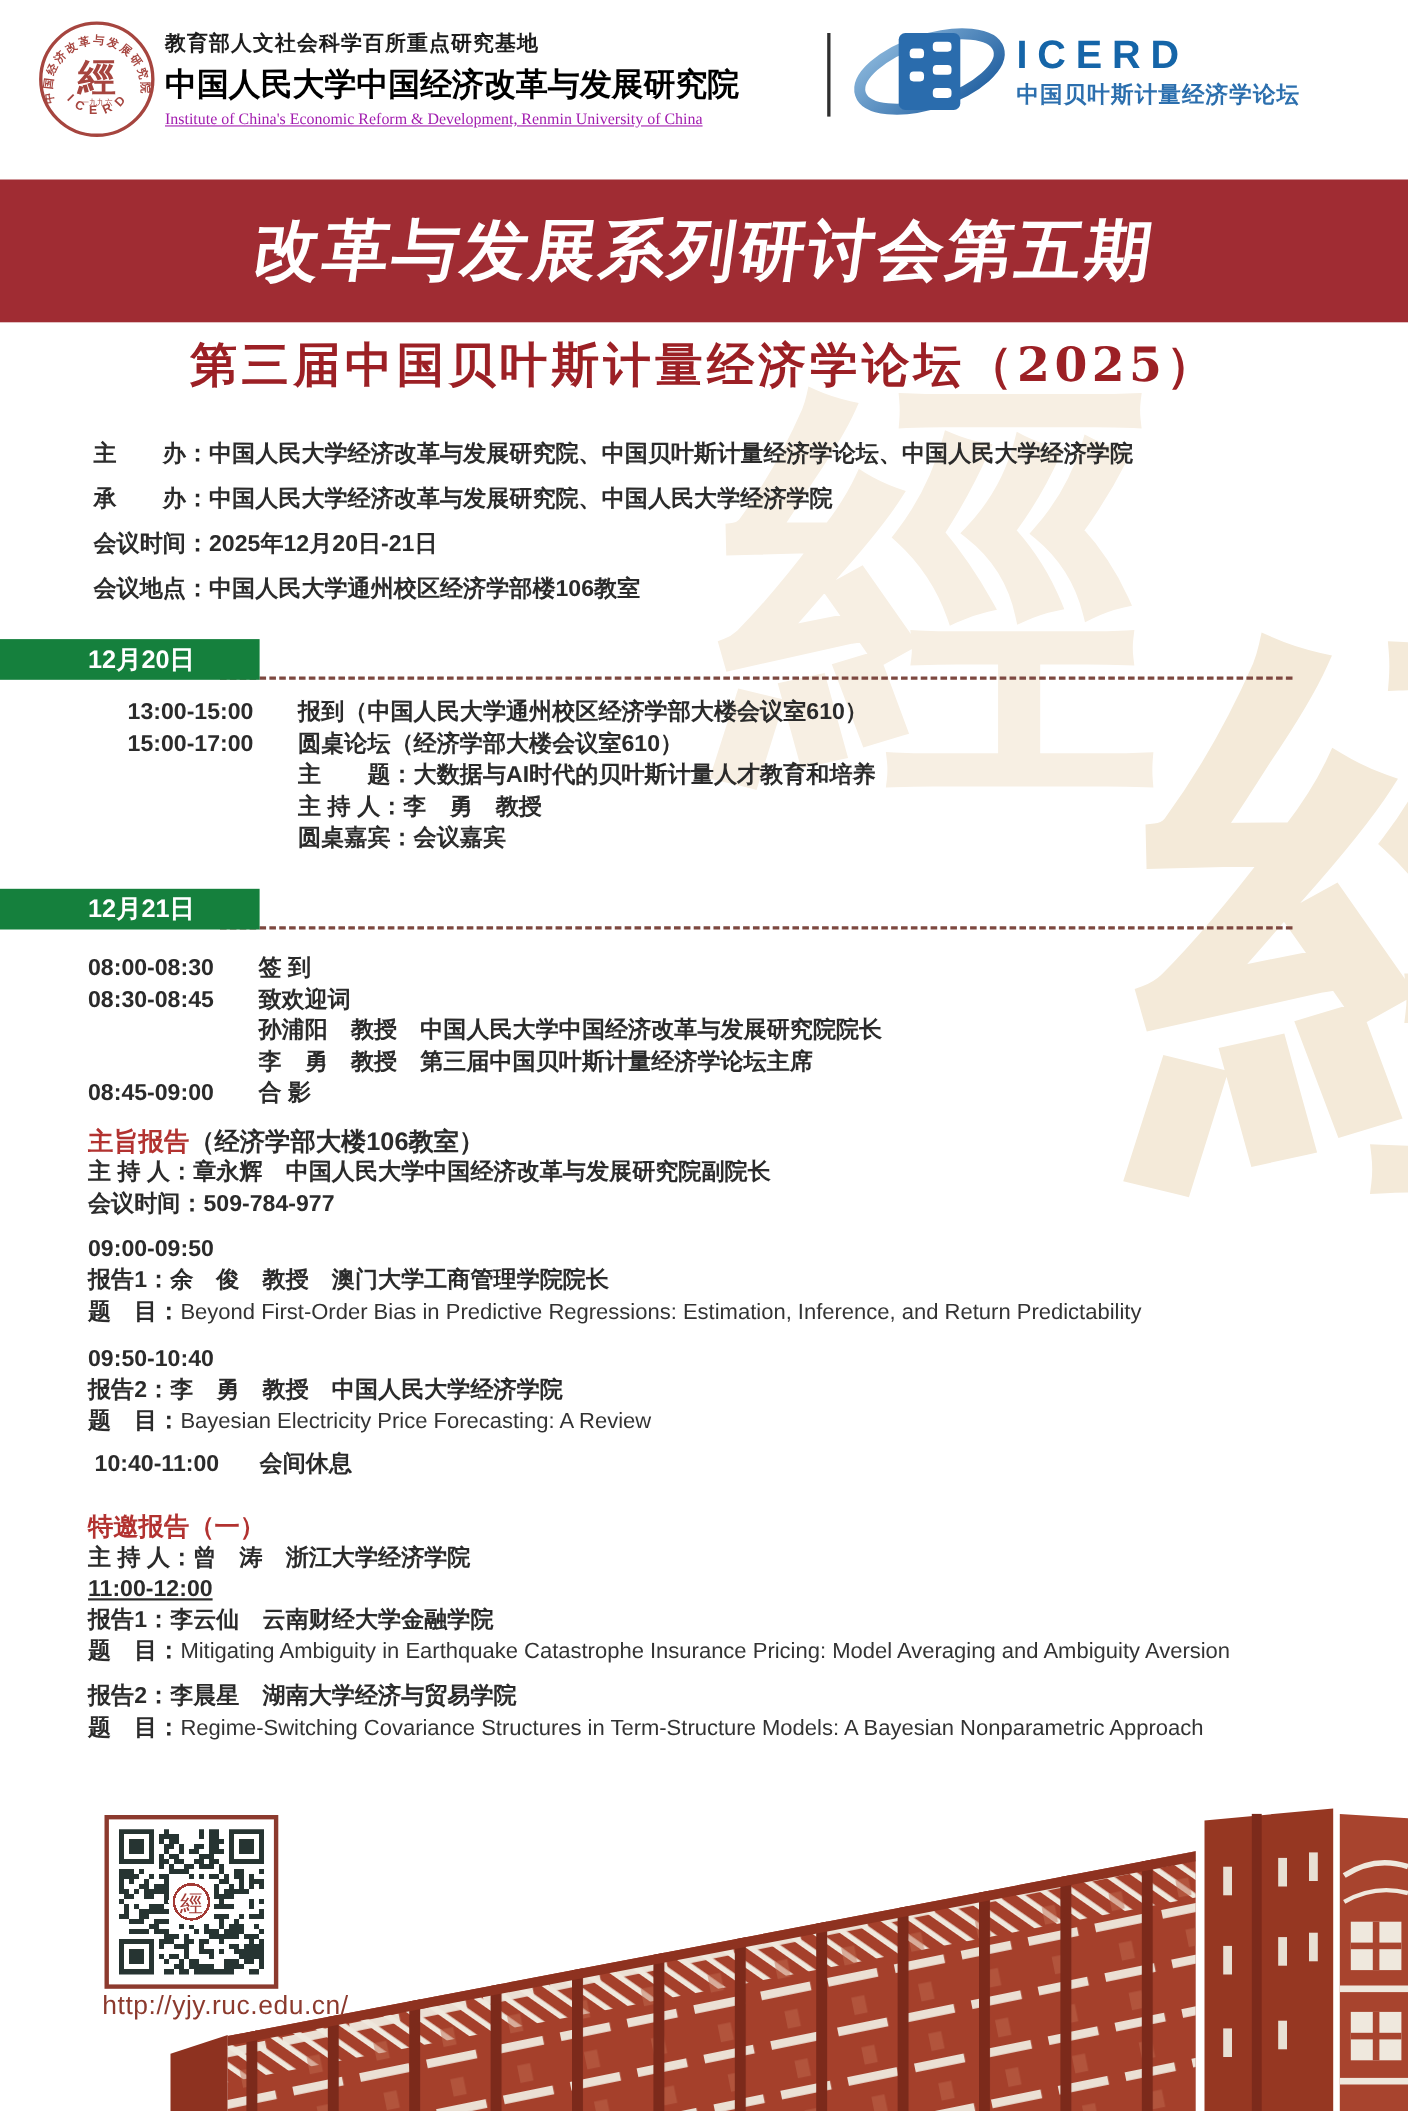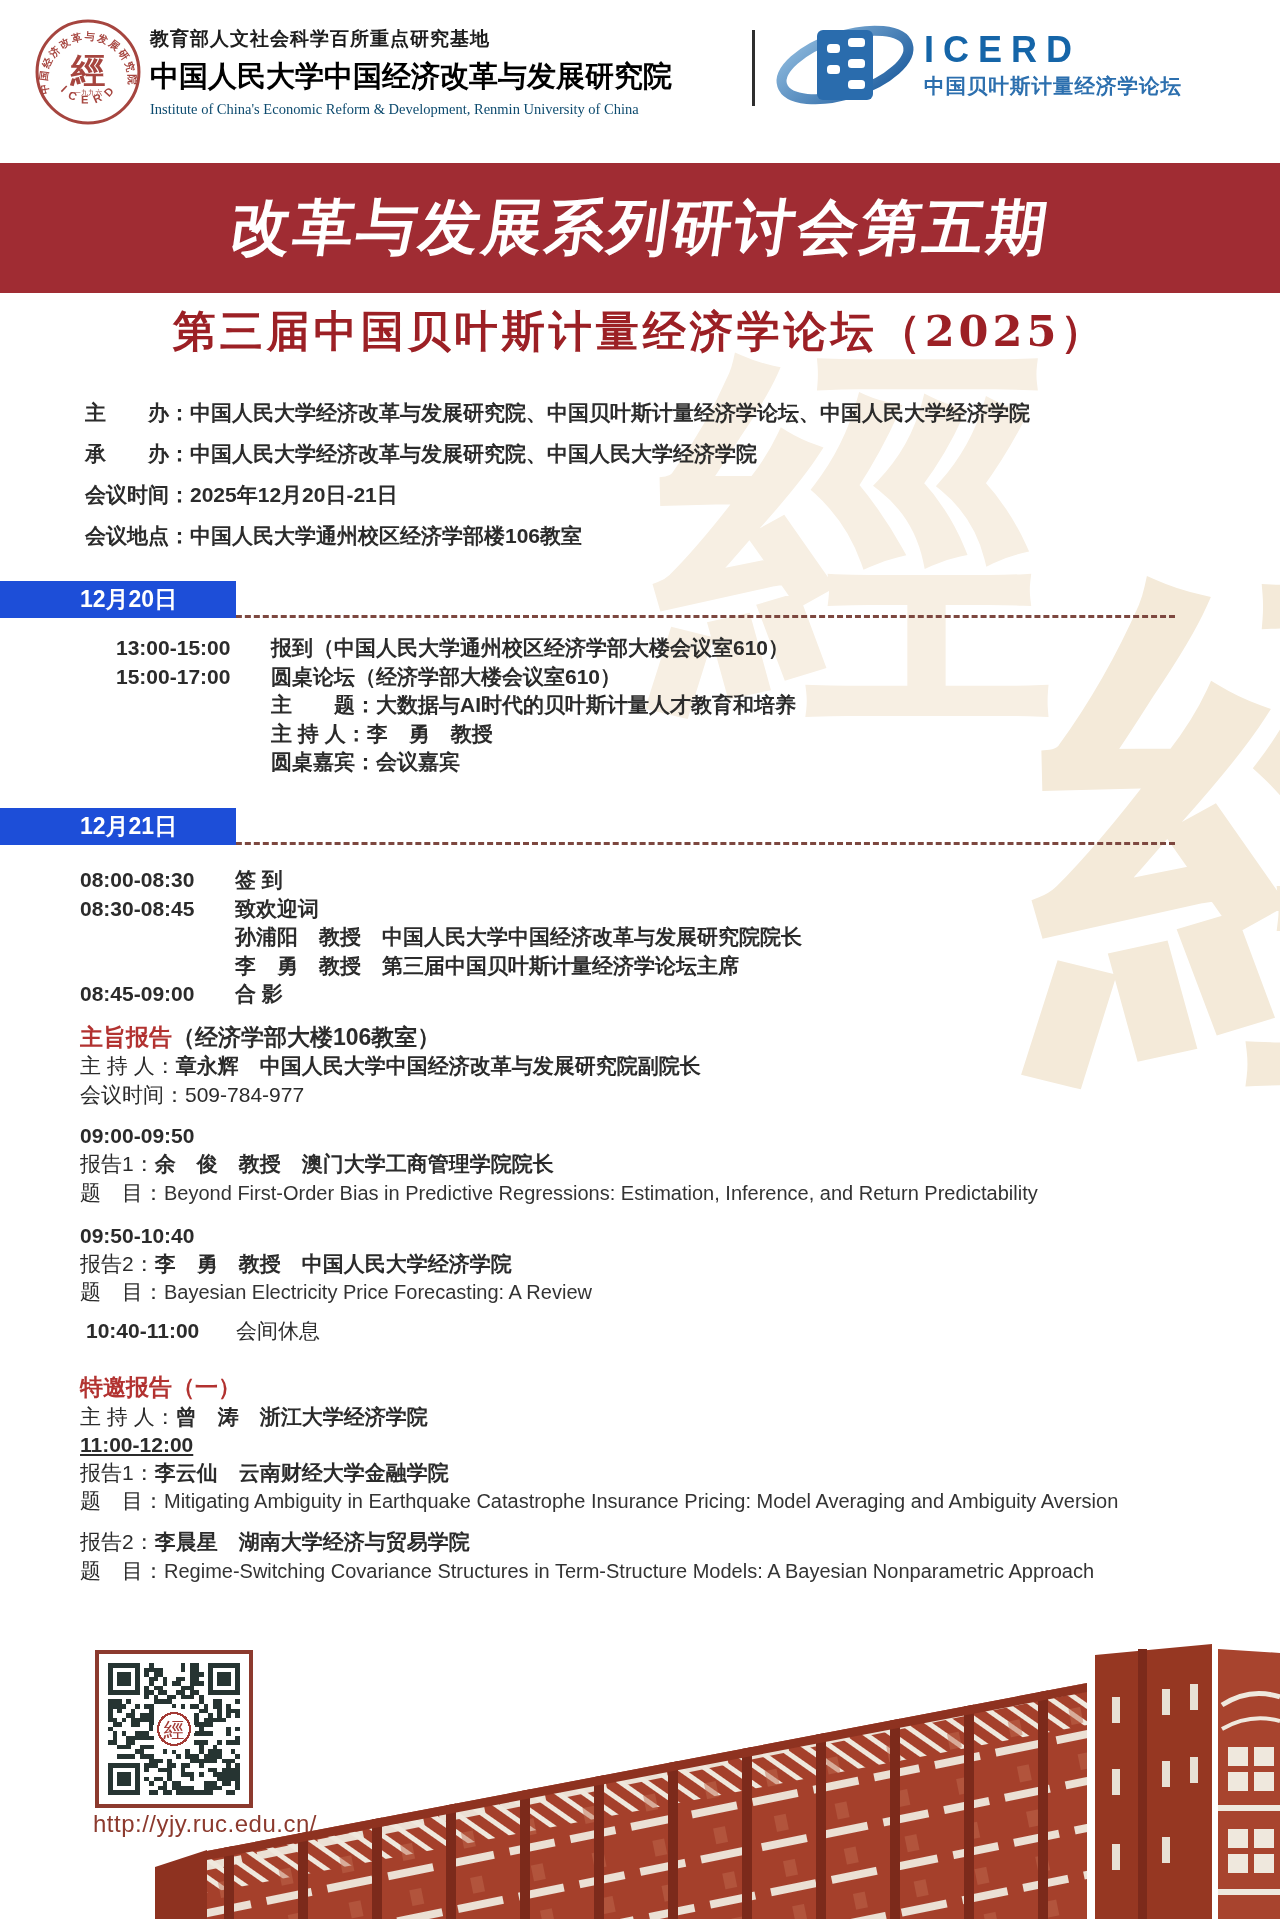--- a/index.html
+++ b/index.html
@@ -10,21 +10,21 @@
   
   .watermark{position:absolute;z-index:0;line-height:1;font-family:"DejaVu Serif",serif;font-weight:700;pointer-events:none;}
   #wm1{left:655px;top:330px;font-size:400px;color:#f7efe3;}
   #wm2{left:1035px;top:545px;font-size:560px;color:#f4ead9;}
   
   .top-header{position:absolute;top:0;left:0;width:1280px;height:163px;background:#fff;z-index:3;}
   #seal-svg{position:absolute;left:34px;top:18px;}
   .org-block{position:absolute;left:150px;top:26px;}
   .org-basis{font-size:19px;font-weight:700;letter-spacing:1px;color:#1d1d1d;}
   .org-cn{font-size:29px;font-weight:700;margin-top:5px;color:#000000;}
-  .org-en{font-size:14.5px;margin-top:4px;font-family:"Liberation Serif","DejaVu Serif",serif;color:#0c4a6e;}
+  .org-en{font-size:14.5px;margin-top:4px;font-family:"Liberation Serif","DejaVu Serif",serif;color:#a21caf;text-decoration:underline;}
   .header-divider{position:absolute;left:752px;top:30px;width:3px;height:76px;background:#2e2e2e;}
   .cfobe{position:absolute;left:770px;top:22px;display:flex;align-items:center;}
   .cfobe-text{margin-left:4px;}
   .cfobe-acronym{font-size:36px;font-weight:800;color:#1565a8;letter-spacing:9px;line-height:38px;}
   .cfobe-name{font-size:20.5px;font-weight:700;color:#2c6fae;margin-top:3px;letter-spacing:1px;}
   
   .main-banner{position:absolute;top:163px;left:0;width:1280px;height:130px;background:#a02c33;z-index:2;
     display:flex;align-items:center;justify-content:center;}
   .main-banner span{color:#fff;font-size:60px;font-weight:900;letter-spacing:3px;transform:skewX(-8deg);white-space:nowrap;}
   
@@ -32,38 +32,38 @@
     font-family:"DejaVu Serif","Liberation Serif",serif;font-weight:700;font-size:43px;letter-spacing:4px;color:#9c2025;white-space:nowrap;}
   
   .info-block{position:absolute;top:399px;left:85px;z-index:2;}
   .info-row{font-size:21px;line-height:28px;margin-bottom:13px;white-space:nowrap;}
   .info-row .label{font-weight:700;}
   .info-row .value{font-weight:600;}
   
   .day-banner{position:absolute;left:0;width:1280px;height:37px;z-index:2;}
   #day1-banner{top:581px;}
   #day2-banner{top:808px;}
-  .day-banner .bar{position:absolute;left:0;top:0;width:236px;height:37px;background:#1d4ed8;color:#fff;
+  .day-banner .bar{position:absolute;left:0;top:0;width:236px;height:37px;background:#15803d;color:#fff;
     font-size:23px;font-weight:700;line-height:37px;padding-left:80px;box-sizing:border-box;z-index:2;}
   .day-banner .dash{position:absolute;left:200px;width:975px;bottom:0;border-bottom:3px dashed #7d4840;z-index:1;}
   
   .sched{position:absolute;left:0;width:1280px;z-index:2;}
   #day1-rows{top:634px;padding-left:36px;}
   #day2-rows{top:866px;}
   .srow{display:flex;font-size:21px;line-height:28.5px;white-space:nowrap;}
   .srow .t{width:155px;margin-left:80px;font-weight:700;flex:none;}
   .srow .x{font-weight:700;}
   
   .block{position:absolute;left:80px;width:1180px;z-index:2;font-size:21px;line-height:28px;}
   #keynote{top:1022px;}
   #invited{top:1372px;}
   .sec-heading{font-size:23px;font-weight:800;line-height:30px;white-space:nowrap;}
   .sec-heading .red{color:#b23230;}
   .line{white-space:nowrap;}
-  .b{font-weight:400;}
+  .b{font-weight:700;}
   .sb{font-weight:600;}
   .topic-en{font-weight:400;font-size:20px;color:#333;}
   #keynote .host{margin-top:0;}
   #keynote .meeting{margin-top:1px;}
   #keynote .time1{margin-top:13px;font-weight:700;}
   #keynote .speaker1{margin-top:0;}
   #keynote .topic1{margin-top:1px;}
   #keynote .time2{margin-top:15px;font-weight:700;}
   #keynote .speaker2{margin-top:0;}
   #keynote .topic2{margin-top:0;}

